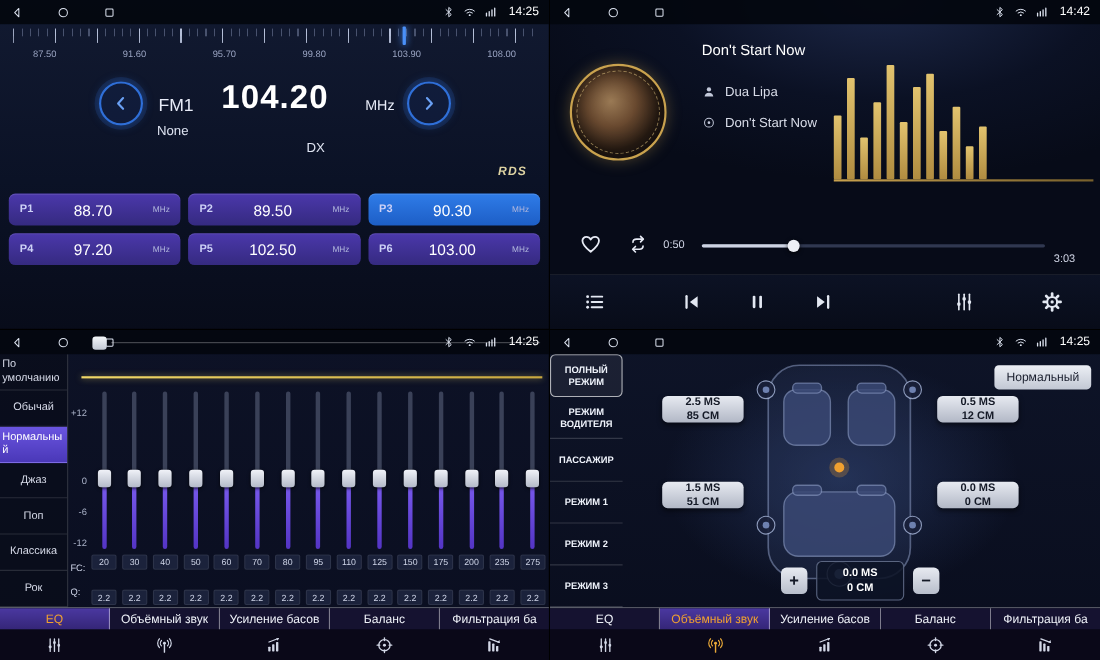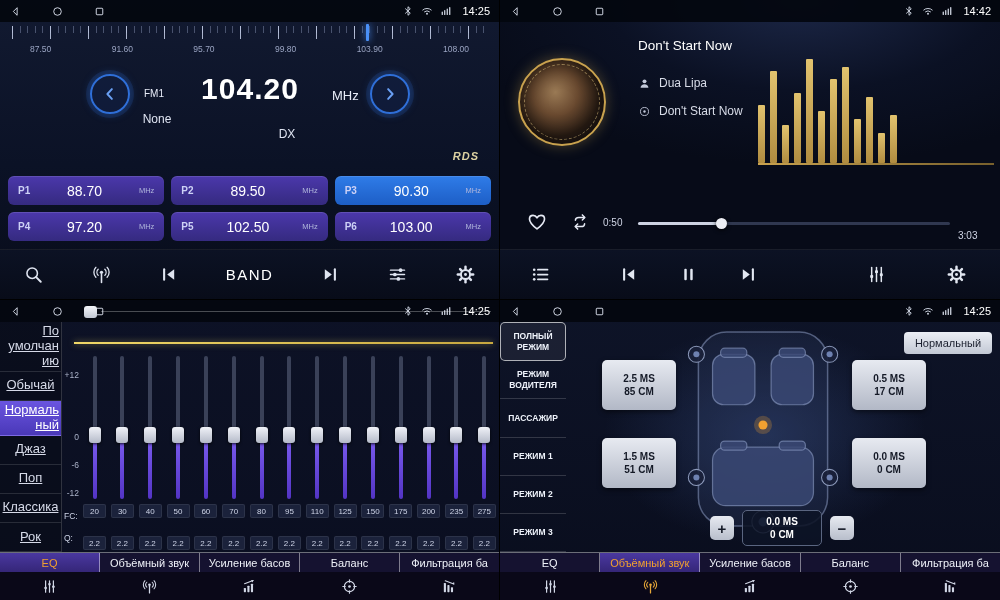--- a/index.html
+++ b/index.html
@@ -37,21 +37,21 @@
   .tune-pointer { position:absolute; left:366px; top:0; width:3px; height:17px;
      background:#4a90f8; box-shadow:0 0 7px #4a90f8; border-radius:1px; }
 
   .btn-tune { position:absolute; width:40px; height:40px; border-radius:50%;
      border:2px solid #2f6fd8; color:#6aa0f4; background:rgba(22,42,92,.3);
      box-shadow:0 0 0 4px rgba(47,111,216,.16), 0 0 10px rgba(47,111,216,.35);
      display:flex; align-items:center; justify-content:center; }
   .btn-tune .ic { width:18px; height:18px; }
   .btn-prev-st { left:90px; top:74px; }
   .btn-next-st { left:370px; top:74px; }
-  .band-label { position:absolute; left:144px; top:88px; font-size:10px; color:#e8ecf8; }
+  .band-label { position:absolute; left:144px; top:88px; font-size:16px; color:#e8ecf8; }
   .freq-value { position:absolute; left:180px; top:72px; width:140px; text-align:center;
      font-size:30px; font-weight:bold; color:#fff; letter-spacing:1px; }
   .mhz-label { position:absolute; left:332px; top:88px; font-size:13px; color:#e8ecf8; }
   .stereo-label { position:absolute; left:124px; top:112px; width:66px; text-align:center; font-size:12px; color:#dfe4f2; }
   .dx-label { position:absolute; left:270px; top:127px; width:34px; text-align:center; font-size:12px; color:#dfe4f2; }
   .rds-badge { position:absolute; right:20px; top:150px; font-size:11px; font-style:italic;
      font-weight:bold; letter-spacing:1px; color:#ddd2a2; }
 
   .presets { position:absolute; left:8px; right:8px; top:176px;
      display:grid; grid-template-columns:repeat(3,1fr); gap:7px; }
@@ -110,22 +110,22 @@
   
   .master-knob { position:absolute; left:84px; top:6px; width:13px; height:12px; z-index:7;
      background:linear-gradient(180deg,#f4f6fa,#c2c8d4); border-radius:3px; }
   .master-track { position:absolute; left:101px; right:8px; top:11px; height:1px; z-index:7;
      background:rgba(255,255,255,.28); }
 
   .eq-side { position:absolute; left:0; top:22px; bottom:48px; width:62px;
      display:flex; flex-direction:column; background:rgba(8,11,24,.6);
      border-right:1px solid rgba(255,255,255,.16); }
   .eq-preset { flex:1; display:flex; align-items:center; justify-content:center;
-     text-align:right; font-size:13px; color:#d6dae8; padding:2px;
-     border-bottom:1px solid rgba(255,255,255,.13); word-break:break-word; line-height:1.15;text-decoration:underline; }
+     text-align:left; font-size:10px; color:#d6dae8; padding:2px;
+     border-bottom:1px solid rgba(255,255,255,.13); word-break:break-word; line-height:1.15; }
   .eq-preset.active { background:linear-gradient(180deg,#6a55e0,#4a38b8); color:#fff; }
 
   .eq-main { position:absolute; left:62px; right:0; top:22px; bottom:48px; }
   .gold-line { position:absolute; left:12px; right:6px; top:20px; height:2px;
      background:linear-gradient(90deg,#f0d868,#c8a840);
      box-shadow:0 0 6px rgba(240,216,104,.55); }
   .eq-scale { position:absolute; left:0; top:0; width:18px; height:100%; }
   .eq-scale span { position:absolute; right:1px; font-size:8.5px; color:#aab2c8; }
   .eq-scale span:nth-of-type(1){ top:48px; } .eq-scale span:nth-of-type(2){ top:110px; }
   .eq-scale span:nth-of-type(3){ top:138px; } .eq-scale span:nth-of-type(4){ top:166px; }
@@ -164,21 +164,21 @@
   .sf-side { position:absolute; left:0; top:22px; bottom:48px; width:66px;
      display:flex; flex-direction:column; }
   .sf-mode { flex:1; display:flex; align-items:center; justify-content:center;
      text-align:center; font-size:8.5px; font-weight:bold; color:#eef2fa; padding:2px 3px;
      border-bottom:1px solid rgba(255,255,255,.16); line-height:1.25; }
   .sf-mode.active { border:1px solid rgba(255,255,255,.65); border-radius:5px;
      background:rgba(255,255,255,.06); }
   .profile-btn { position:absolute; right:8px; top:32px; width:88px; height:22px;
      background:linear-gradient(180deg,#eceff5,#c2c8d4); border-radius:4px;
      color:#1a1f2e; font-size:11px; display:flex; align-items:center; justify-content:center; }
-  .delay-box { position:absolute; width:74px; height:50px; border-radius:5px;
+  .delay-box { position:absolute; width:74px; height:24px; border-radius:5px;
      background:linear-gradient(180deg,#e7eaf1,#b2b8c6); color:#141926; font-weight:bold;
      font-size:10px; line-height:1.35; display:flex; flex-direction:column;
      align-items:center; justify-content:center; box-shadow:0 2px 5px rgba(0,0,0,.5); }
   .d-fl { left:102px; top:60px; }  .d-fr { left:352px; top:60px; }
   .d-rl { left:102px; top:138px; } .d-rr { left:352px; top:138px; }
   .car { position:absolute; left:182px; top:24px; width:162px; height:212px; }
   .center-delay { position:absolute; left:210px; top:210px; display:flex;
      align-items:center; gap:8px; }
   .pm-btn { width:24px; height:24px; border-radius:5px; font-size:15px; font-weight:bold;
      background:linear-gradient(180deg,#e7eaf1,#b8becb); color:#141926;
@@ -425,41 +425,20 @@
           <span class="p-freq">102.50</span>
           <span class="p-unit">MHz</span>
         </div>
         <div class="preset">
           <span class="p-label">P6</span>
           <span class="p-freq">103.00</span>
           <span class="p-unit">MHz</span>
         </div>
       </div>
 
-    <div class="iconbar">
-      <svg class="ic">
-          <use href="#i-search"></use>
-        </svg>
-      <svg class="ic">
-          <use href="#i-tune"></use>
-        </svg>
-      <svg class="ic">
-          <use href="#i-prev"></use>
-        </svg>
-      <span class="band-btn">BAND</span>
-      <svg class="ic">
-          <use href="#i-next"></use>
-        </svg>
-      <svg class="ic">
-          <use href="#i-sliders-h"></use>
-        </svg>
-      <svg class="ic">
-          <use href="#i-gear"></use>
-        </svg>
-    </div>
   </section>
 
   <section class="quad q-player">
     <div class="statusbar">
       <div class="sb-nav">
         <svg class="ic">
             <use href="#i-back"></use>
           </svg>
         <svg class="ic">
             <use href="#i-home"></use>
@@ -836,21 +815,21 @@
       <circle cx="80" cy="100" r="9" fill="rgba(240,160,48,0.25)"></circle>
       <circle cx="80" cy="100" r="4.5" fill="#f0a030"></circle>
     </svg>
 
     <div class="delay-box d-fl">
       <span>2.5 MS</span>
       <span>85 CM</span>
     </div>
     <div class="delay-box d-fr">
       <span>0.5 MS</span>
-      <span>17 CM</span>
+      <span>12 CM</span>
     </div>
     <div class="delay-box d-rl">
       <span>1.5 MS</span>
       <span>51 CM</span>
     </div>
     <div class="delay-box d-rr">
       <span>0.0 MS</span>
       <span>0 CM</span>
     </div>
 

